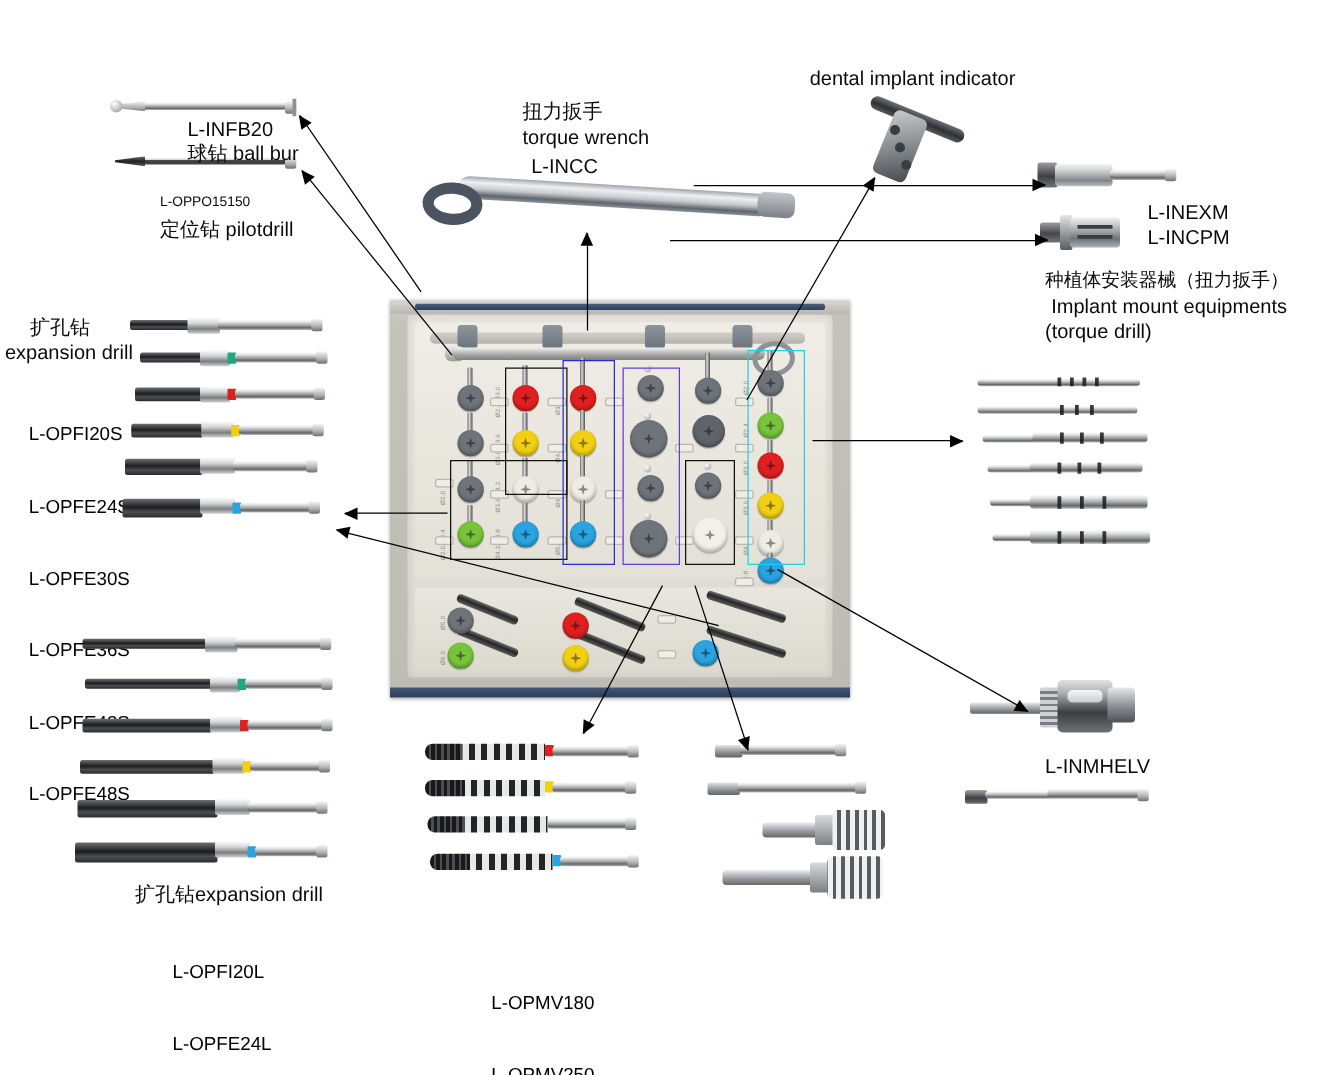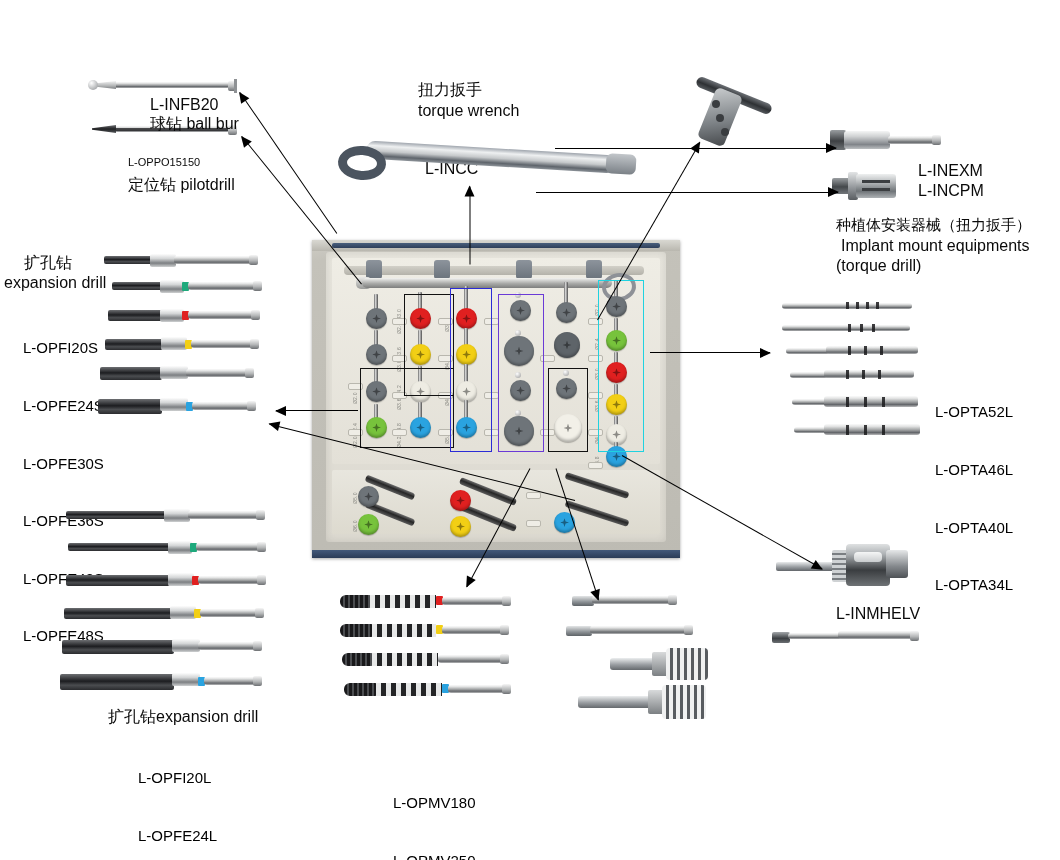--- a/index.html
+++ b/index.html
@@ -255,32 +255,33 @@
     <div class="endcap" style="left:140px;top:3px;"></div>
   </div>
 
   <div class="lbl l" style="left:150px;top:95px;font-size:16px;">L-INFB20</div>
   <div class="lbl l" style="left:150px;top:114px;font-size:16px;">球钻 ball bur</div>
   <div class="lbl l" style="left:128px;top:156px;font-size:11px;">L-OPPO15150</div>
   <div class="lbl l" style="left:128px;top:175px;font-size:16px;">定位钻 pilotdrill</div>
 
   <div class="lbl l" style="left:418px;top:80px;font-size:16px;">扭力扳手</div>
   <div class="lbl l" style="left:418px;top:101px;font-size:16px;">torque wrench</div>
-  <div class="lbl l" style="left:425px;top:124px;font-size:16px;margin-top:35px;">L-INCC</div>
+  <div class="lbl l" style="left:425px;top:124px;font-size:16px;">L-INCC</div>
 
   <div class="inst" style="left:338px;top:142px;width:300px;height:36px;">
     <div style="position:absolute;left:28px;top:6px;width:250px;height:18px;border-radius:9px;
          background:linear-gradient(180deg,#9fa5ad 0%,#eef0f1 26%,#c6c9cb 55%,#5f656c 82%,#8d9399 100%);
          transform:rotate(3.5deg);"></div>
     <div style="position:absolute;left:0px;top:4px;width:48px;height:34px;border-radius:50%;
          border:9px solid #4b545f;background:#fff;box-sizing:border-box;transform:rotate(3.5deg);"></div>
     <div style="position:absolute;left:268px;top:12px;width:30px;height:20px;border-radius:6px;
          background:linear-gradient(180deg,#c2c6ca,#7b8187);transform:rotate(3.5deg);"></div>
   </div>
 
+  <div class="lbl c" style="left:585px;top:54px;width:290px;font-size:16px;">dental implant indicator</div>
 
   <div class="inst" style="left:690px;top:76px;width:100px;height:80px;">
     <div style="position:absolute;left:4px;top:14px;width:80px;height:11px;border-radius:6px;
          background:linear-gradient(180deg,#6d7176,#2e3134 55%,#55595d);transform:rotate(22deg);"></div>
     <div style="position:absolute;left:16px;top:14px;width:28px;height:54px;border-radius:5px;
          background:linear-gradient(150deg,#c9ccce,#7b8084 60%,#45484b);transform:rotate(22deg);"></div>
     <div style="position:absolute;left:22px;top:24px;width:8px;height:8px;border-radius:50%;background:#3a3d40;"></div>
     <div style="position:absolute;left:26px;top:38px;width:8px;height:8px;border-radius:50%;background:#3a3d40;"></div>
     <div style="position:absolute;left:31px;top:52px;width:8px;height:8px;border-radius:50%;background:#3a3d40;"></div>
   </div>
@@ -400,28 +401,20 @@
   <div class="inst" style="left:794px;top:422px;width:150px;height:18px;">
     <div class="shaft thin" style="left:0;top:5px;width:34px;"></div>
     <div class="shaft thick" style="left:30px;top:2px;width:96px;"></div>
     <div class="band" style="left:52px;top:3px;height:10px;"></div>
     <div class="band" style="left:70px;top:3px;height:10px;"></div>
     <div class="band" style="left:88px;top:3px;height:10px;"></div>
   </div>
 
   <div class="lbl l" style="left:942px;top:317px;font-size:16px;"></div>
   <div class="lbl l" style="left:925px;top:338px;font-size:16px;"></div>
-  <div class="codes" style="left:935px;top:364px;">
-    <div>L-OPTA52L</div>
-    <div>L-OPTA46L</div>
-    <div>L-OPTA40L</div>
-    <div>L-OPTA34L</div>
-    <div></div>
-    <div></div>
-  </div>
 
   <div class="inst" style="left:66px;top:506px;width:200px;height:20px;">
     <div class="flute sm" style="left:0;top:5px;width:100px;"></div>
     <div class="collar" style="left:98px;top:3px;width:26px;"></div>
     <div class="shaft" style="left:122px;top:5px;width:72px;"></div>
     <div class="endcap" style="left:190px;top:4px;"></div>
   </div>
   <div class="inst" style="left:68px;top:538px;width:200px;height:20px;">
     <div class="flute sm" style="left:0;top:5px;width:102px;"></div>
     <div class="collar" style="left:100px;top:3px;width:24px;"></div>

